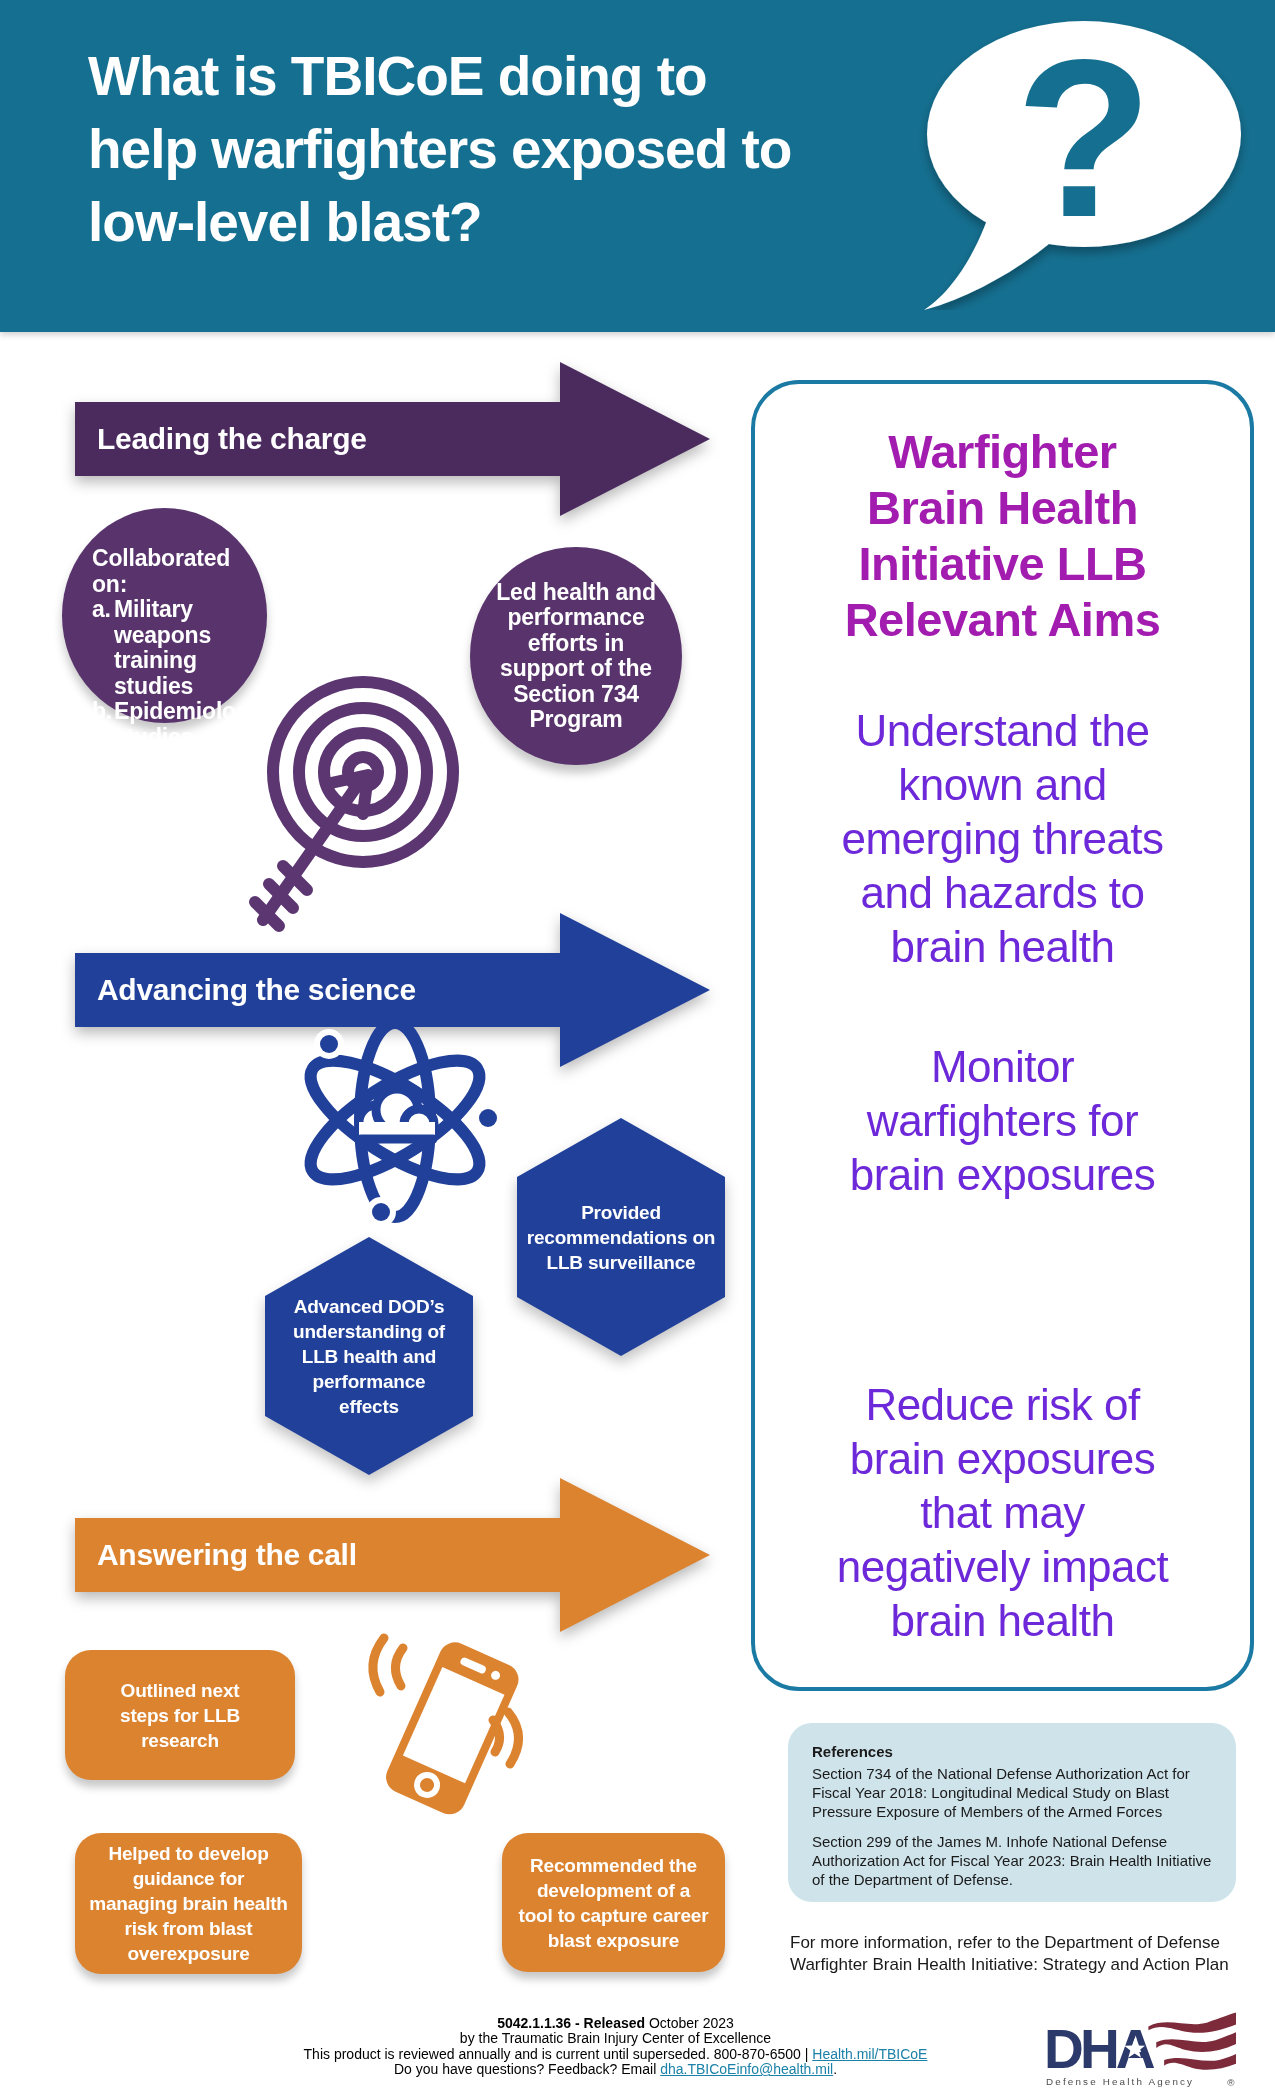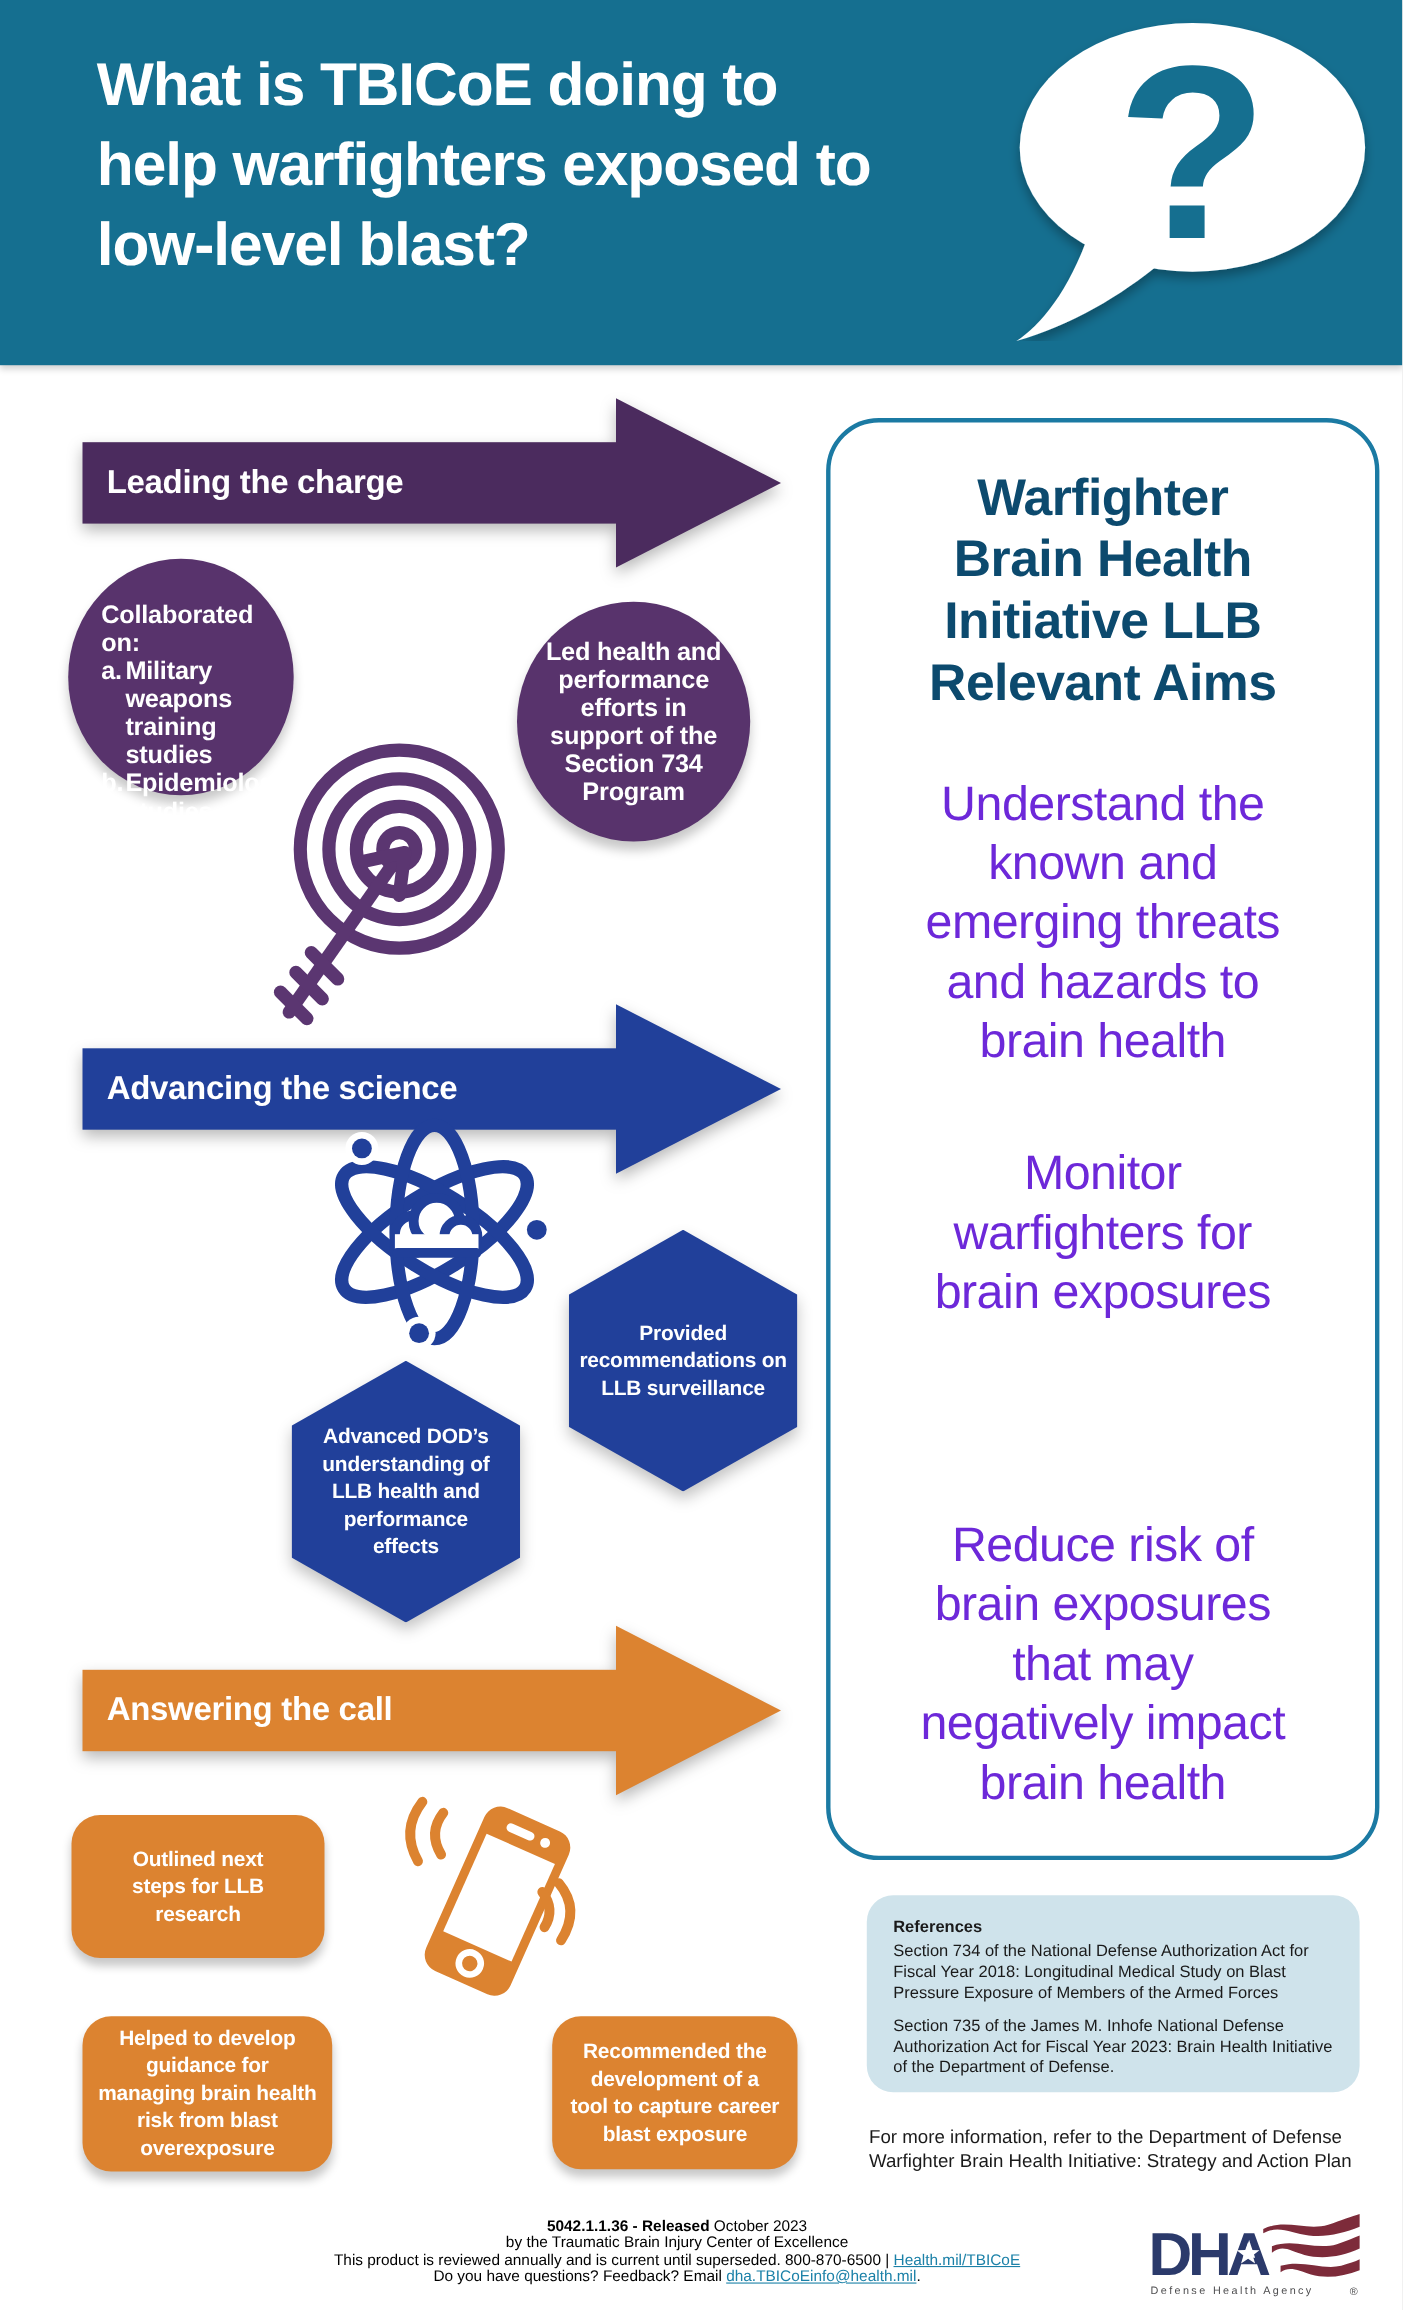--- a/index.html
+++ b/index.html
@@ -55,21 +55,21 @@
         display:flex;align-items:center;justify-content:center;text-align:center;
         color:#fff;font-size:19px;line-height:25px;font-weight:bold;letter-spacing:-.2px;}
   .card1{left:65px;top:1650px;width:230px;height:130px}.card1 .txt{width:150px}
   .card2{left:75px;top:1833px;width:227px;height:141px}.card2 .txt{width:200px}
   .card3{left:502px;top:1833px;width:223px;height:139px}.card3 .txt{width:190px}
 
   
   .aims-box{position:absolute;left:751px;top:380px;width:503px;height:1311px;box-sizing:border-box;
             background:#fff;border:4px solid #1b7aa3;border-radius:48px;text-align:center;}
   .aims-title{margin:40px auto 0;width:340px;font-size:47px;line-height:56px;font-weight:bold;
-              color:#0c4a6e;letter-spacing:-.5px;}
+              color:#a21caf;letter-spacing:-.5px;}
   .aim{margin:0 auto;width:360px;font-size:44px;line-height:54px;color:#6d28d9;letter-spacing:-.5px;}
   .aim.a1{margin-top:56px}.aim.a2{margin-top:66px}.aim.a3{margin-top:176px}
 
   
   .ref-box{position:absolute;left:788px;top:1723px;width:448px;height:179px;box-sizing:border-box;
            background:#cfe3eb;border-radius:24px;padding:20px 24px;color:#1a1a1a;}
   .ref-title{font-size:15px;font-weight:bold;}
   .ref-item{font-size:15px;line-height:19px;margin-top:4px;}
   .ref-item + .ref-item{margin-top:11px;}
   .more-info{position:absolute;left:790px;top:1932px;width:450px;font-size:17px;line-height:21.5px;color:#1a1a1a;}
@@ -216,21 +216,21 @@
   <div class="aims-box">
     <div class="aims-title">Warfighter Brain Health Initiative LLB Relevant Aims</div>
     <div class="aim a1">Understand the known and emerging threats and hazards to brain health</div>
     <div class="aim a2">Monitor warfighters for brain exposures</div>
     <div class="aim a3">Reduce risk of brain exposures that may negatively impact brain health</div>
   </div>
 
   <div class="ref-box">
     <div class="ref-title">References</div>
     <div class="ref-item">Section 734 of the National Defense Authorization Act for Fiscal Year 2018: Longitudinal Medical Study on Blast Pressure Exposure of Members of the Armed Forces</div>
-    <div class="ref-item">Section 735 of the James M. Inhofe National Defense Authorization Act for Fiscal Year 2023: Brain Health Initiative of the Department of Defense.</div>
+    <div class="ref-item">Section 299 of the James M. Inhofe National Defense Authorization Act for Fiscal Year 2023: Brain Health Initiative of the Department of Defense.</div>
   </div>
 
   <div class="more-info">For more information, refer to the Department of Defense Warfighter Brain Health Initiative: Strategy and Action Plan</div>
 
   <div class="footer">
     <div>
       <span class="b">5042.1.1.36 - Released</span><span> October 2023</span>
     </div>
     <div>by the Traumatic Brain Injury Center of Excellence</div>
     <div>

